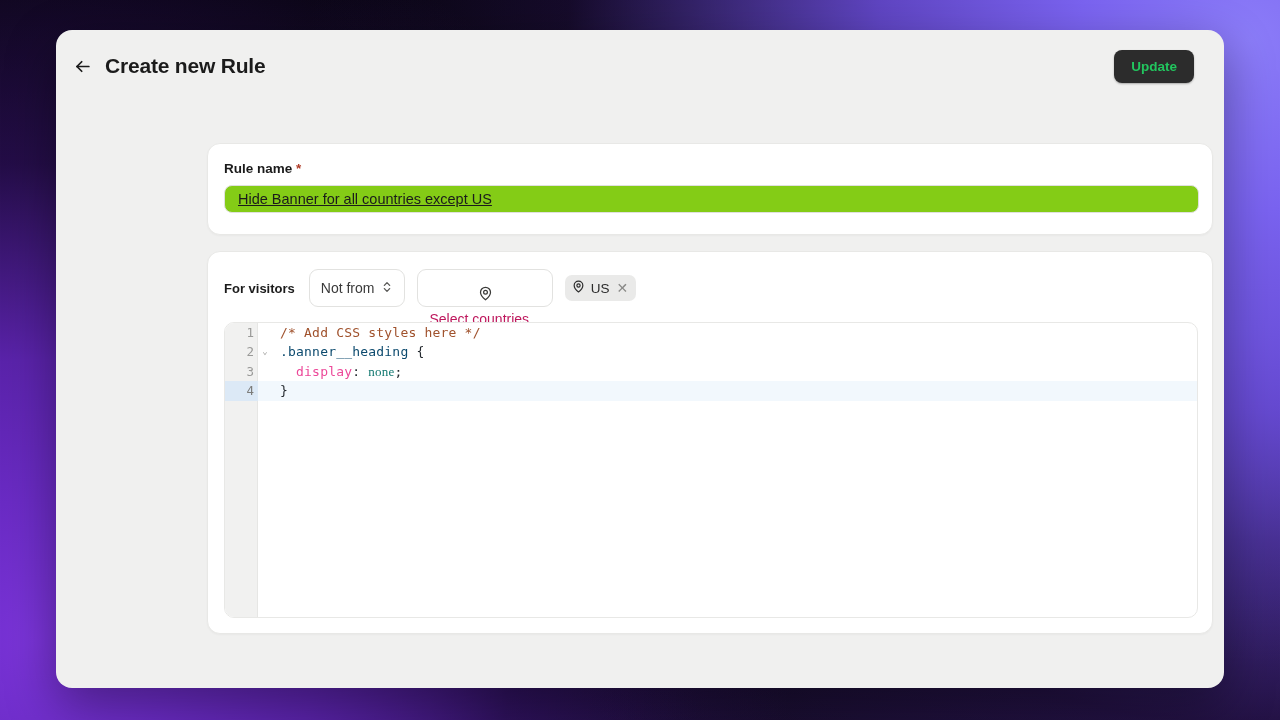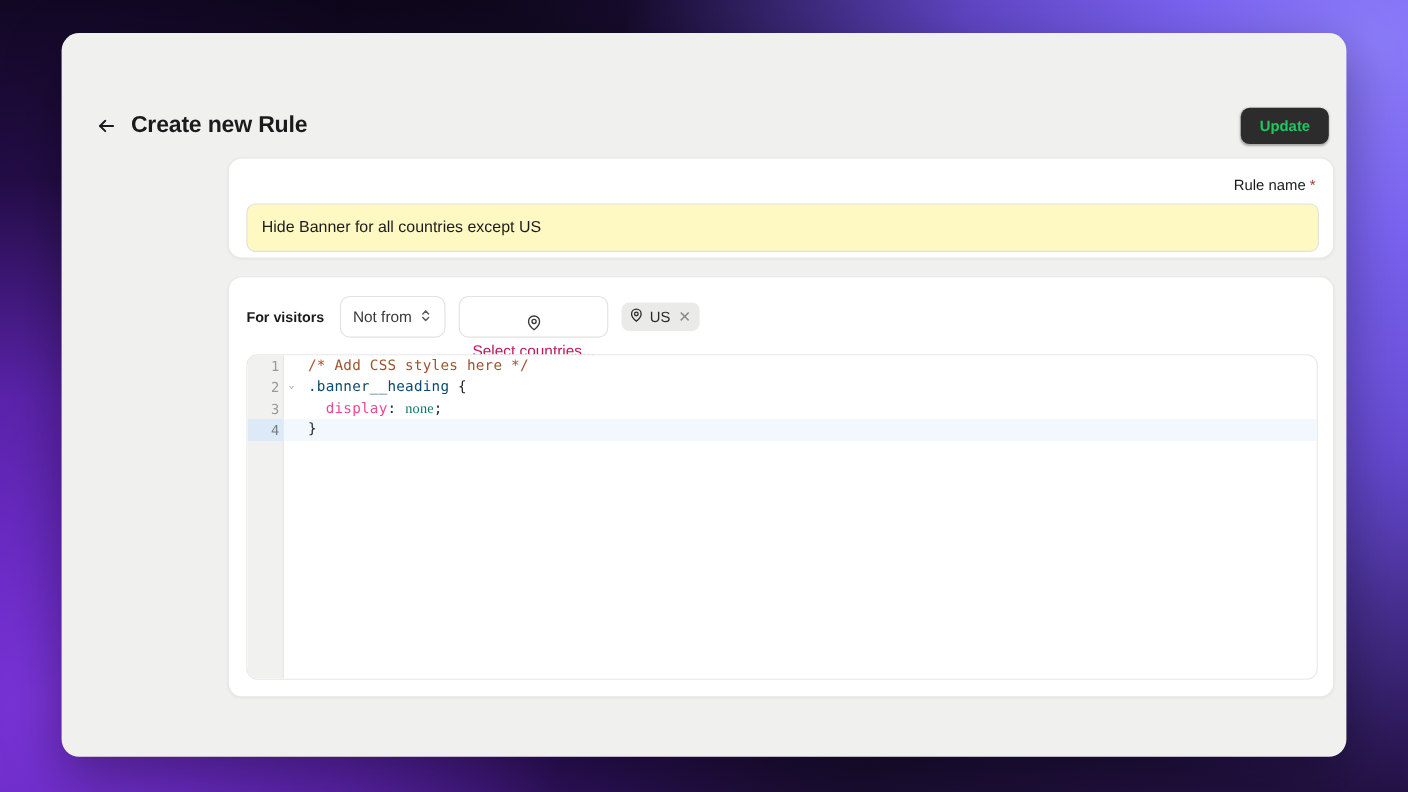--- a/index.html
+++ b/index.html
@@ -32,27 +32,26 @@
     height: 658px;
     background: #f0f0ef;
     border-radius: 16px;
     box-shadow: 0 18px 50px rgba(0,0,0,0.35);
     overflow: hidden;
   }
 
   
   #header {
     position: absolute;
-    left: 16px; top: 0;
+    left: 2px; top: 0;
     width: 100%;
     height: 72px;
     display: flex;
     align-items: center;
     padding: 0 32px 0 10px;
-    margin-top: 48px;
   }
   .back-arrow {
     width: 28px; height: 28px;
     display: flex; align-items: center; justify-content: center;
     cursor: pointer;
     color: #1b1b1b;
     flex: 0 0 auto;
   }
   .page-title {
     font-size: 21px;
@@ -94,39 +93,39 @@
   #panel-visitors {
     top: 221px;
     width: 1006px;
     height: 383px;
     padding: 0;
   }
 
   .field-label {
     font-size: 13.5px;
     color: #1b1b1b;
-    font-weight: normal;
+    font-weight: bold;
     margin-bottom: 9px;
     display: block;
-    text-align: right;
   }
   .req-star { color: #b03c28; font-size: 13.5px; }
 
   .rule-input {
     display: block;
     width: 975px;
-    height: 44px;
+    height: 28px;
     border: 1px solid #e0e0de;
     border-radius: 8px;
     font-size: 14.5px;
     color: #1b1b1b;
     padding: 0 13px;
     font-family: "Liberation Sans", sans-serif;
     outline: none;
-    background: #fef9c3;
+    background: #84cc16;
+    text-decoration: underline;
   }
 
   
   #visitors-row {
     position: absolute;
     left: 16px; top: 17px;
     height: 38px;
     display: flex;
     align-items: center;
     gap: 12px;

